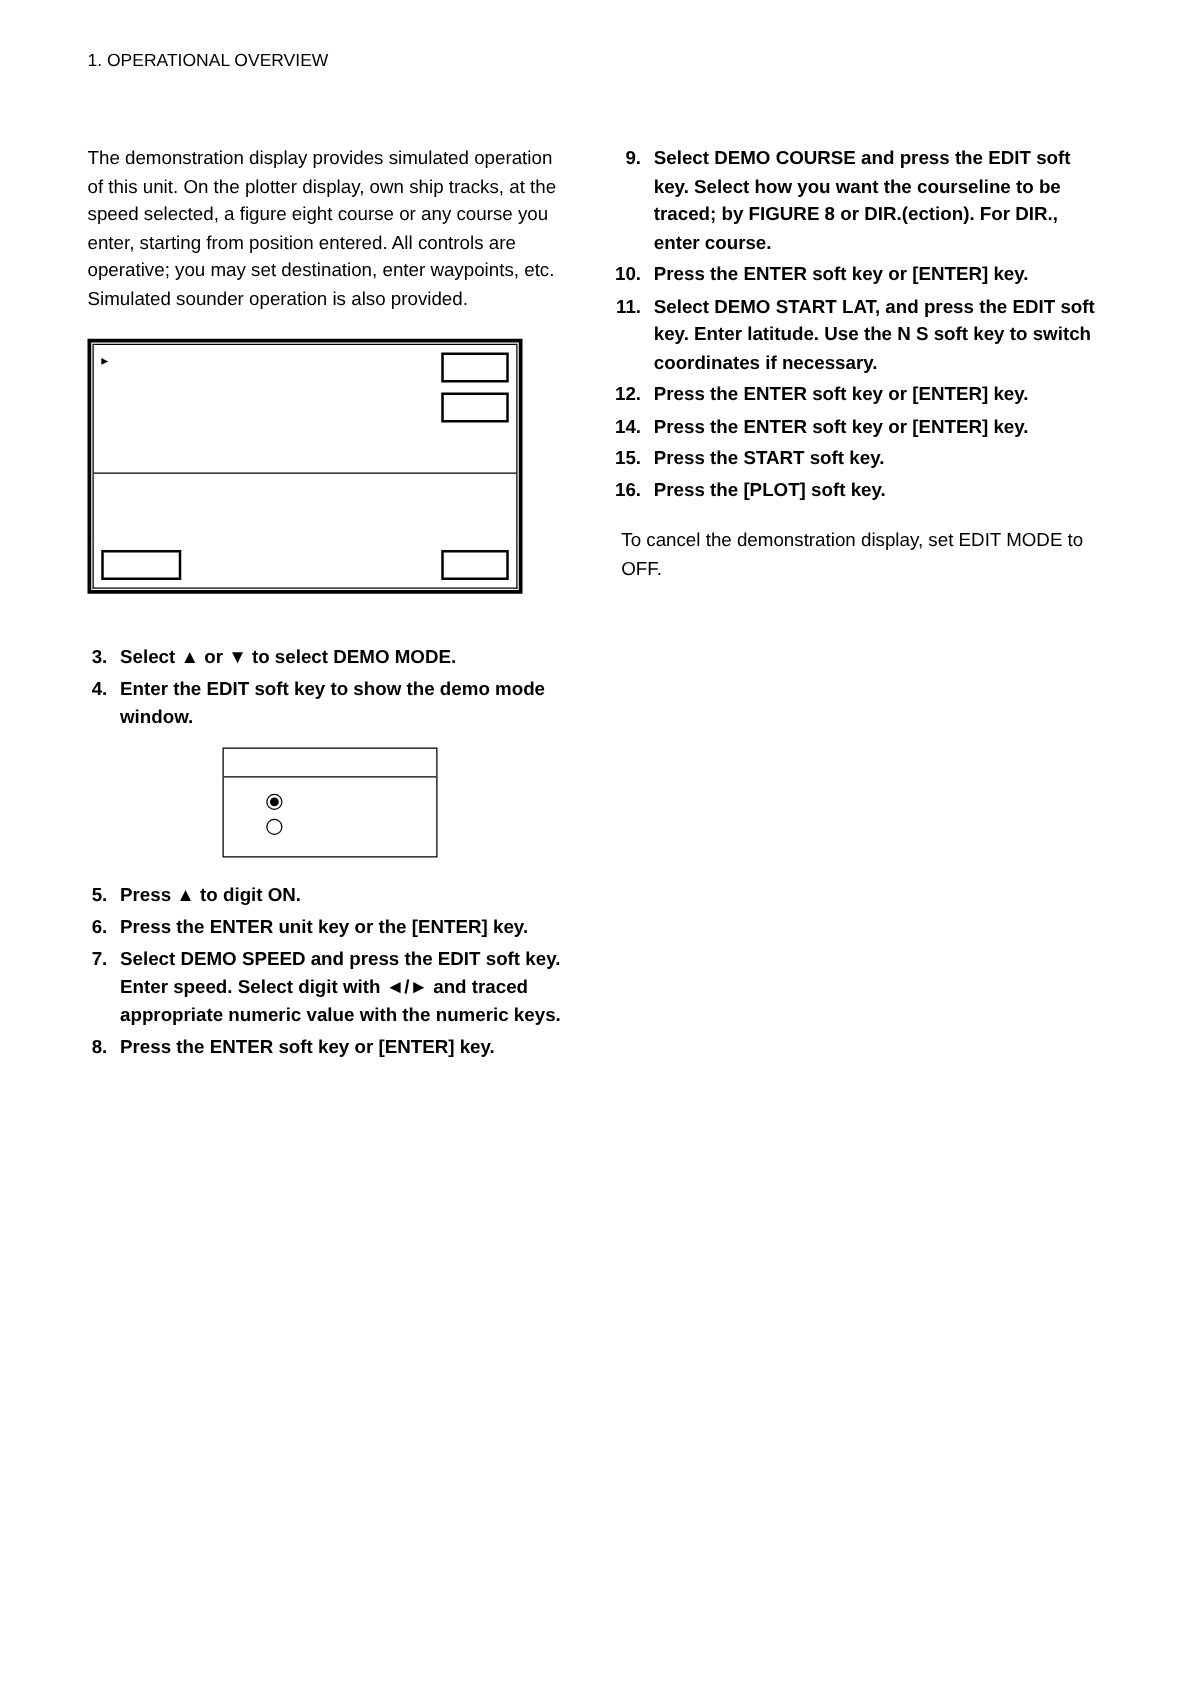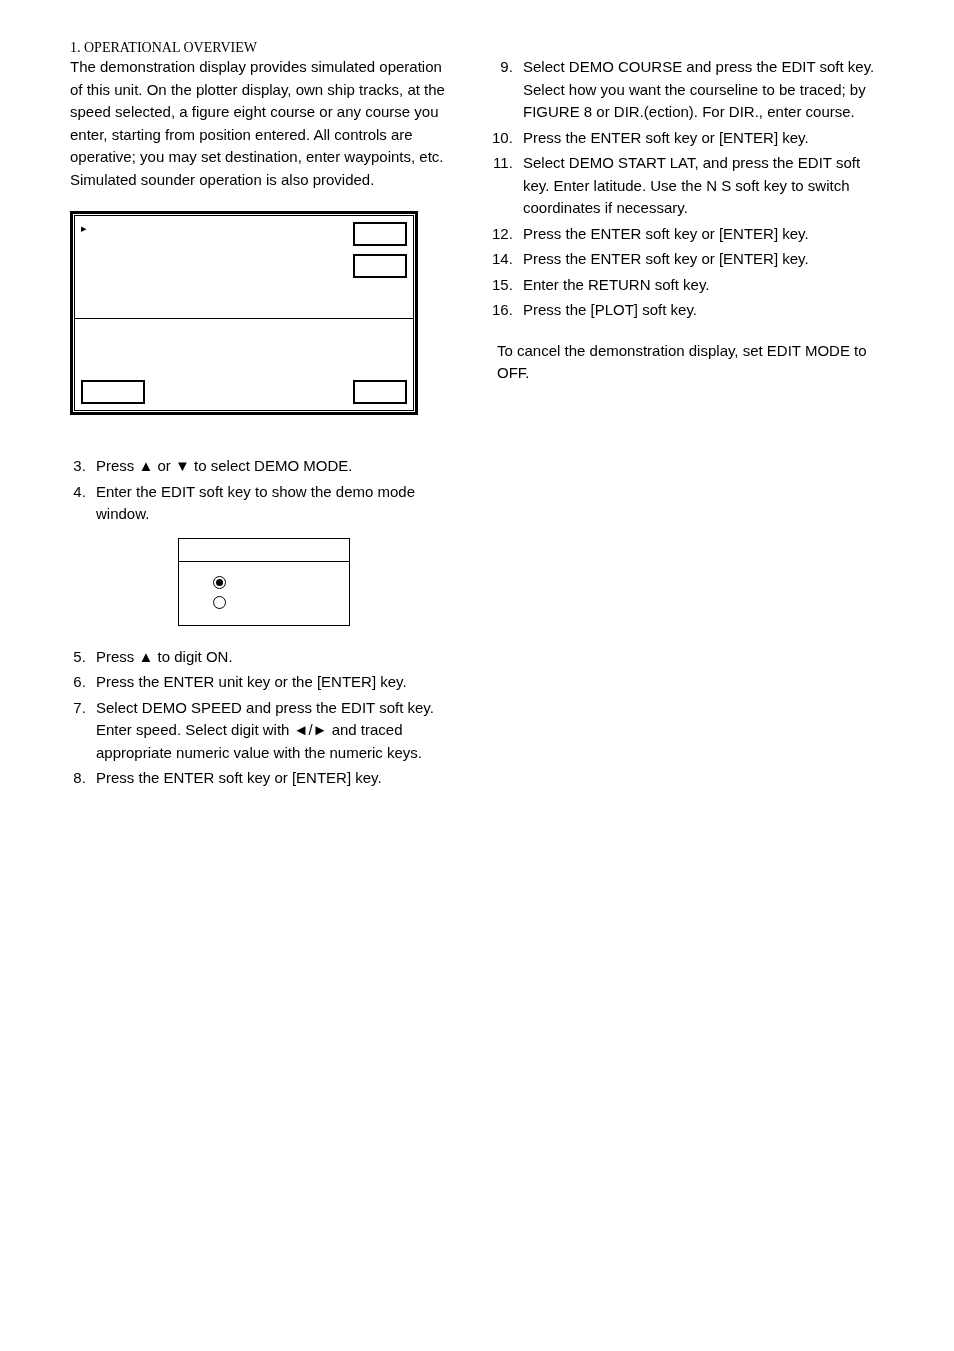--- a/index.html
+++ b/index.html
@@ -7,41 +7,42 @@
     padding: 40px 70px 60px 70px;
     font-family: Arial, Helvetica, sans-serif;
     font-size: 15px;
     color: #000;
     background: #fff;
     width: 954px;
     box-sizing: border-box;
   }
   .header {
     font-size: 14px;
-    font-family: Liberation Serif, serif;
+    margin-bottom: 60px;
   }
   .columns {
     display: flex;
     gap: 40px;
   }
   .col {
     flex: 1;
   }
   .intro {
     margin-bottom: 20px;
     line-height: 1.5;
   }
   ol {
     padding-left: 20px;
     margin: 0;
   }
   ol li {
     margin-bottom: 3px;
     line-height: 1.5;
     padding-left: 6px;
+    font-weight: bold;
   }
   .outer-box {
     border: 3px solid #000;
     margin: 10px 0 10px 0;
     width: 90%;
     padding:1px;
     box-sizing: border-box;
   }
   .inner-top {
     border-bottom: 1px solid #000;
@@ -147,21 +148,21 @@
       <div class="mid-box"></div>
       <div class="bottom-row">
         <div class="bottom-box"></div>
         <div class="bottom-box" style="width:50px"></div>
       </div>
     </div>
 
     <div style="height:30px"></div>
 
     <ol start="3">
-      <li>Press ▲ or ▼ to select DEMO MODE.</li>
+      <li>Select ▲ or ▼ to select DEMO MODE.</li>
       <li>Enter the EDIT soft key to show the demo mode window.</li>
     </ol>
 
     <div class="demo-window">
       <div class="demo-window-head"></div>
       <div class="demo-window-body">
         <span class="radio-filled"></span><br>
         <span class="radio-empty"></span>
       </div>
     </div>
@@ -177,20 +178,20 @@
   <div class="col">
     <ol start="9">
       <li>Select DEMO COURSE and press the EDIT soft key. Select how you want the courseline to be traced; by FIGURE 8 or DIR.(ection). For DIR., enter course.</li>
       <li>Press the ENTER soft key or [ENTER] key.</li>
       <li>Select DEMO START LAT, and press the EDIT soft key. Enter latitude. Use the N       S soft key to switch coordinates if necessary.</li>
       <li>Press the ENTER soft key or [ENTER] key.</li>
     </ol>
 
     <ol start="14" style="margin-top:3px">
       <li>Press the ENTER soft key or [ENTER] key.</li>
-      <li>Enter the RETURN soft key.</li>
+      <li>Press the START soft key.</li>
       <li>Press the [PLOT] soft key.</li>
     </ol>
 
     <div class="closing">To cancel the demonstration display, set EDIT MODE to OFF.</div>
   </div>
 
 </div>
 
 </body></html>

